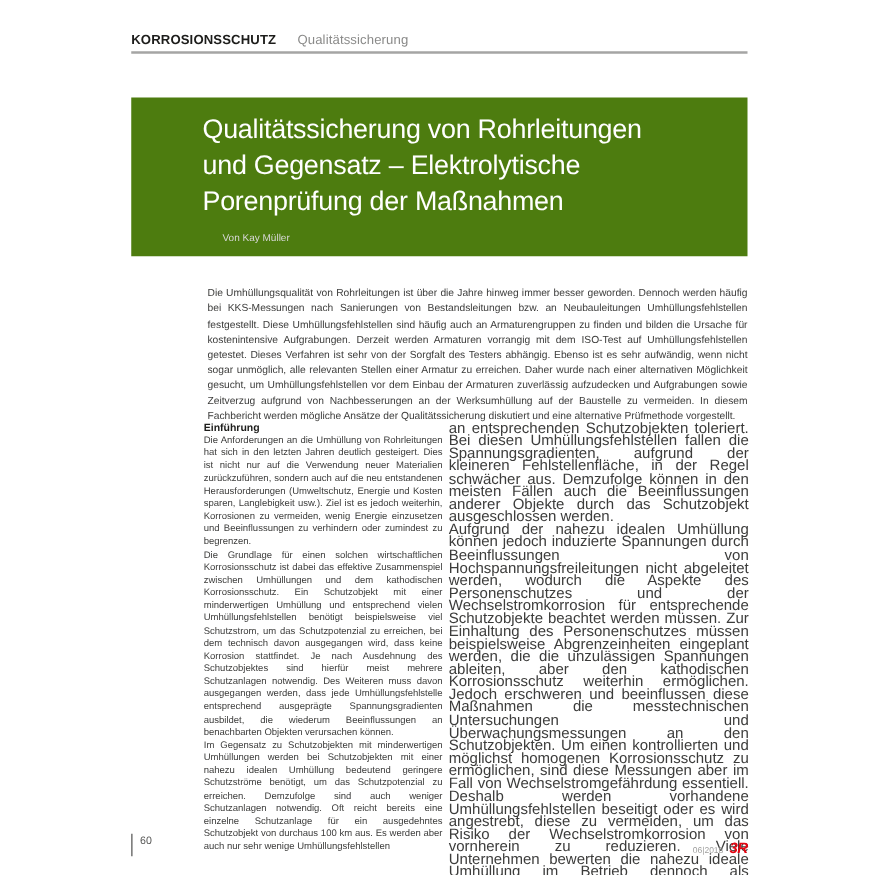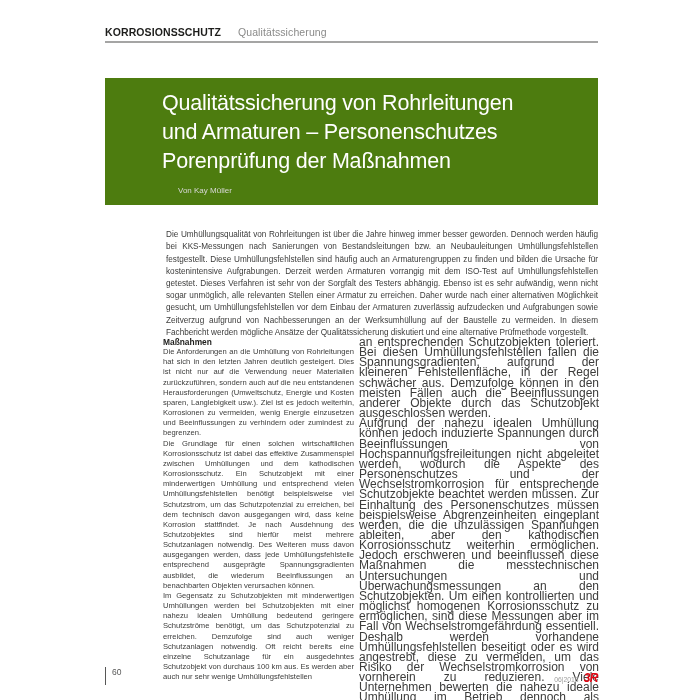--- a/index.html
+++ b/index.html
@@ -69,30 +69,30 @@
 <div class="page">
 
   <div class="kicker">
     <span class="section">KORROSIONSSCHUTZ</span><span class="subsection">Qualitätssicherung</span>
   </div>
   <div class="header-rule" style="background: rgb(165, 165, 164);"></div>
 
   <div class="title-block" style="background: #4d7c0f;">
     <div class="title-lines">
         <div>Qualitätssicherung von Rohrleitungen</div>
-        <div>und Armaturen – Personenschutzes</div>
+        <div>und Gegensatz – Elektrolytische</div>
         <div>Porenprüfung der Maßnahmen</div>
       </div>
     <div class="byline">Von Kay Müller</div>
   </div>
 
   <p class="abstract">Die Umhüllungsqualität von Rohrleitungen ist über die Jahre hinweg immer besser geworden. Dennoch werden häufig bei KKS-Messungen nach Sanierungen von Bestandsleitungen bzw. an Neubauleitungen Umhüllungsfehlstellen festgestellt. Diese Umhüllungsfehlstellen sind häufig auch an Armaturengruppen zu finden und bilden die Ursache für kostenintensive Aufgrabungen. Derzeit werden Armaturen vorrangig mit dem ISO-Test auf Umhüllungsfehlstellen getestet. Dieses Verfahren ist sehr von der Sorgfalt des Testers abhängig. Ebenso ist es sehr aufwändig, wenn nicht sogar unmöglich, alle relevanten Stellen einer Armatur zu erreichen. Daher wurde nach einer alternativen Möglichkeit gesucht, um Umhüllungsfehlstellen vor dem Einbau der Armaturen zuverlässig aufzudecken und Aufgrabungen sowie Zeitverzug aufgrund von Nachbesserungen an der Werksumhüllung auf der Baustelle zu vermeiden. In diesem Fachbericht werden mögliche Ansätze der Qualitätssicherung diskutiert und eine alternative Prüfmethode vorgestellt.</p>
 
   <div class="col col-left">
-    <h2 class="article-heading">Maßnahmen</h2>
+    <h2 class="article-heading">Einführung</h2>
     <div>
         <p>Die Anforderungen an die Umhüllung von Rohrleitungen hat sich in den letzten Jahren deutlich gesteigert. Dies ist nicht nur auf die Verwendung neuer Materialien zurückzuführen, sondern auch auf die neu entstandenen Herausforderungen (Umweltschutz, Energie und Kosten sparen, Langlebigkeit usw.). Ziel ist es jedoch weiterhin, Korrosionen zu vermeiden, wenig Energie einzusetzen und Beeinflussungen zu verhindern oder zumindest zu begrenzen.</p>
         <p>Die Grundlage für einen solchen wirtschaftlichen Korrosionsschutz ist dabei das effektive Zusammenspiel zwischen Umhüllungen und dem kathodischen Korrosionsschutz. Ein Schutzobjekt mit einer minderwertigen Umhüllung und entsprechend vielen Umhüllungsfehlstellen benötigt beispielsweise viel Schutzstrom, um das Schutzpotenzial zu erreichen, bei dem technisch davon ausgegangen wird, dass keine Korrosion stattfindet. Je nach Ausdehnung des Schutzobjektes sind hierfür meist mehrere Schutzanlagen notwendig. Des Weiteren muss davon ausgegangen werden, dass jede Umhüllungsfehlstelle entsprechend ausgeprägte Spannungsgradienten ausbildet, die wiederum Beeinflussungen an benachbarten Objekten verursachen können.</p>
         <p>Im Gegensatz zu Schutzobjekten mit minderwertigen Umhüllungen werden bei Schutzobjekten mit einer nahezu idealen Umhüllung bedeutend geringere Schutzströme benötigt, um das Schutzpotenzial zu erreichen. Demzufolge sind auch weniger Schutzanlagen notwendig. Oft reicht bereits eine einzelne Schutzanlage für ein ausgedehntes Schutzobjekt von durchaus 100 km aus. Es werden aber auch nur sehr wenige Umhüllungsfehlstellen</p>
       </div>
   </div>
 
   <div class="col col-right">
     <div>
         <p>an entsprechenden Schutzobjekten toleriert. Bei diesen Umhüllungsfehlstellen fallen die Spannungsgradienten, aufgrund der kleineren Fehlstellenfläche, in der Regel schwächer aus. Demzufolge können in den meisten Fällen auch die Beeinflussungen anderer Objekte durch das Schutzobjekt ausgeschlossen werden.</p>

